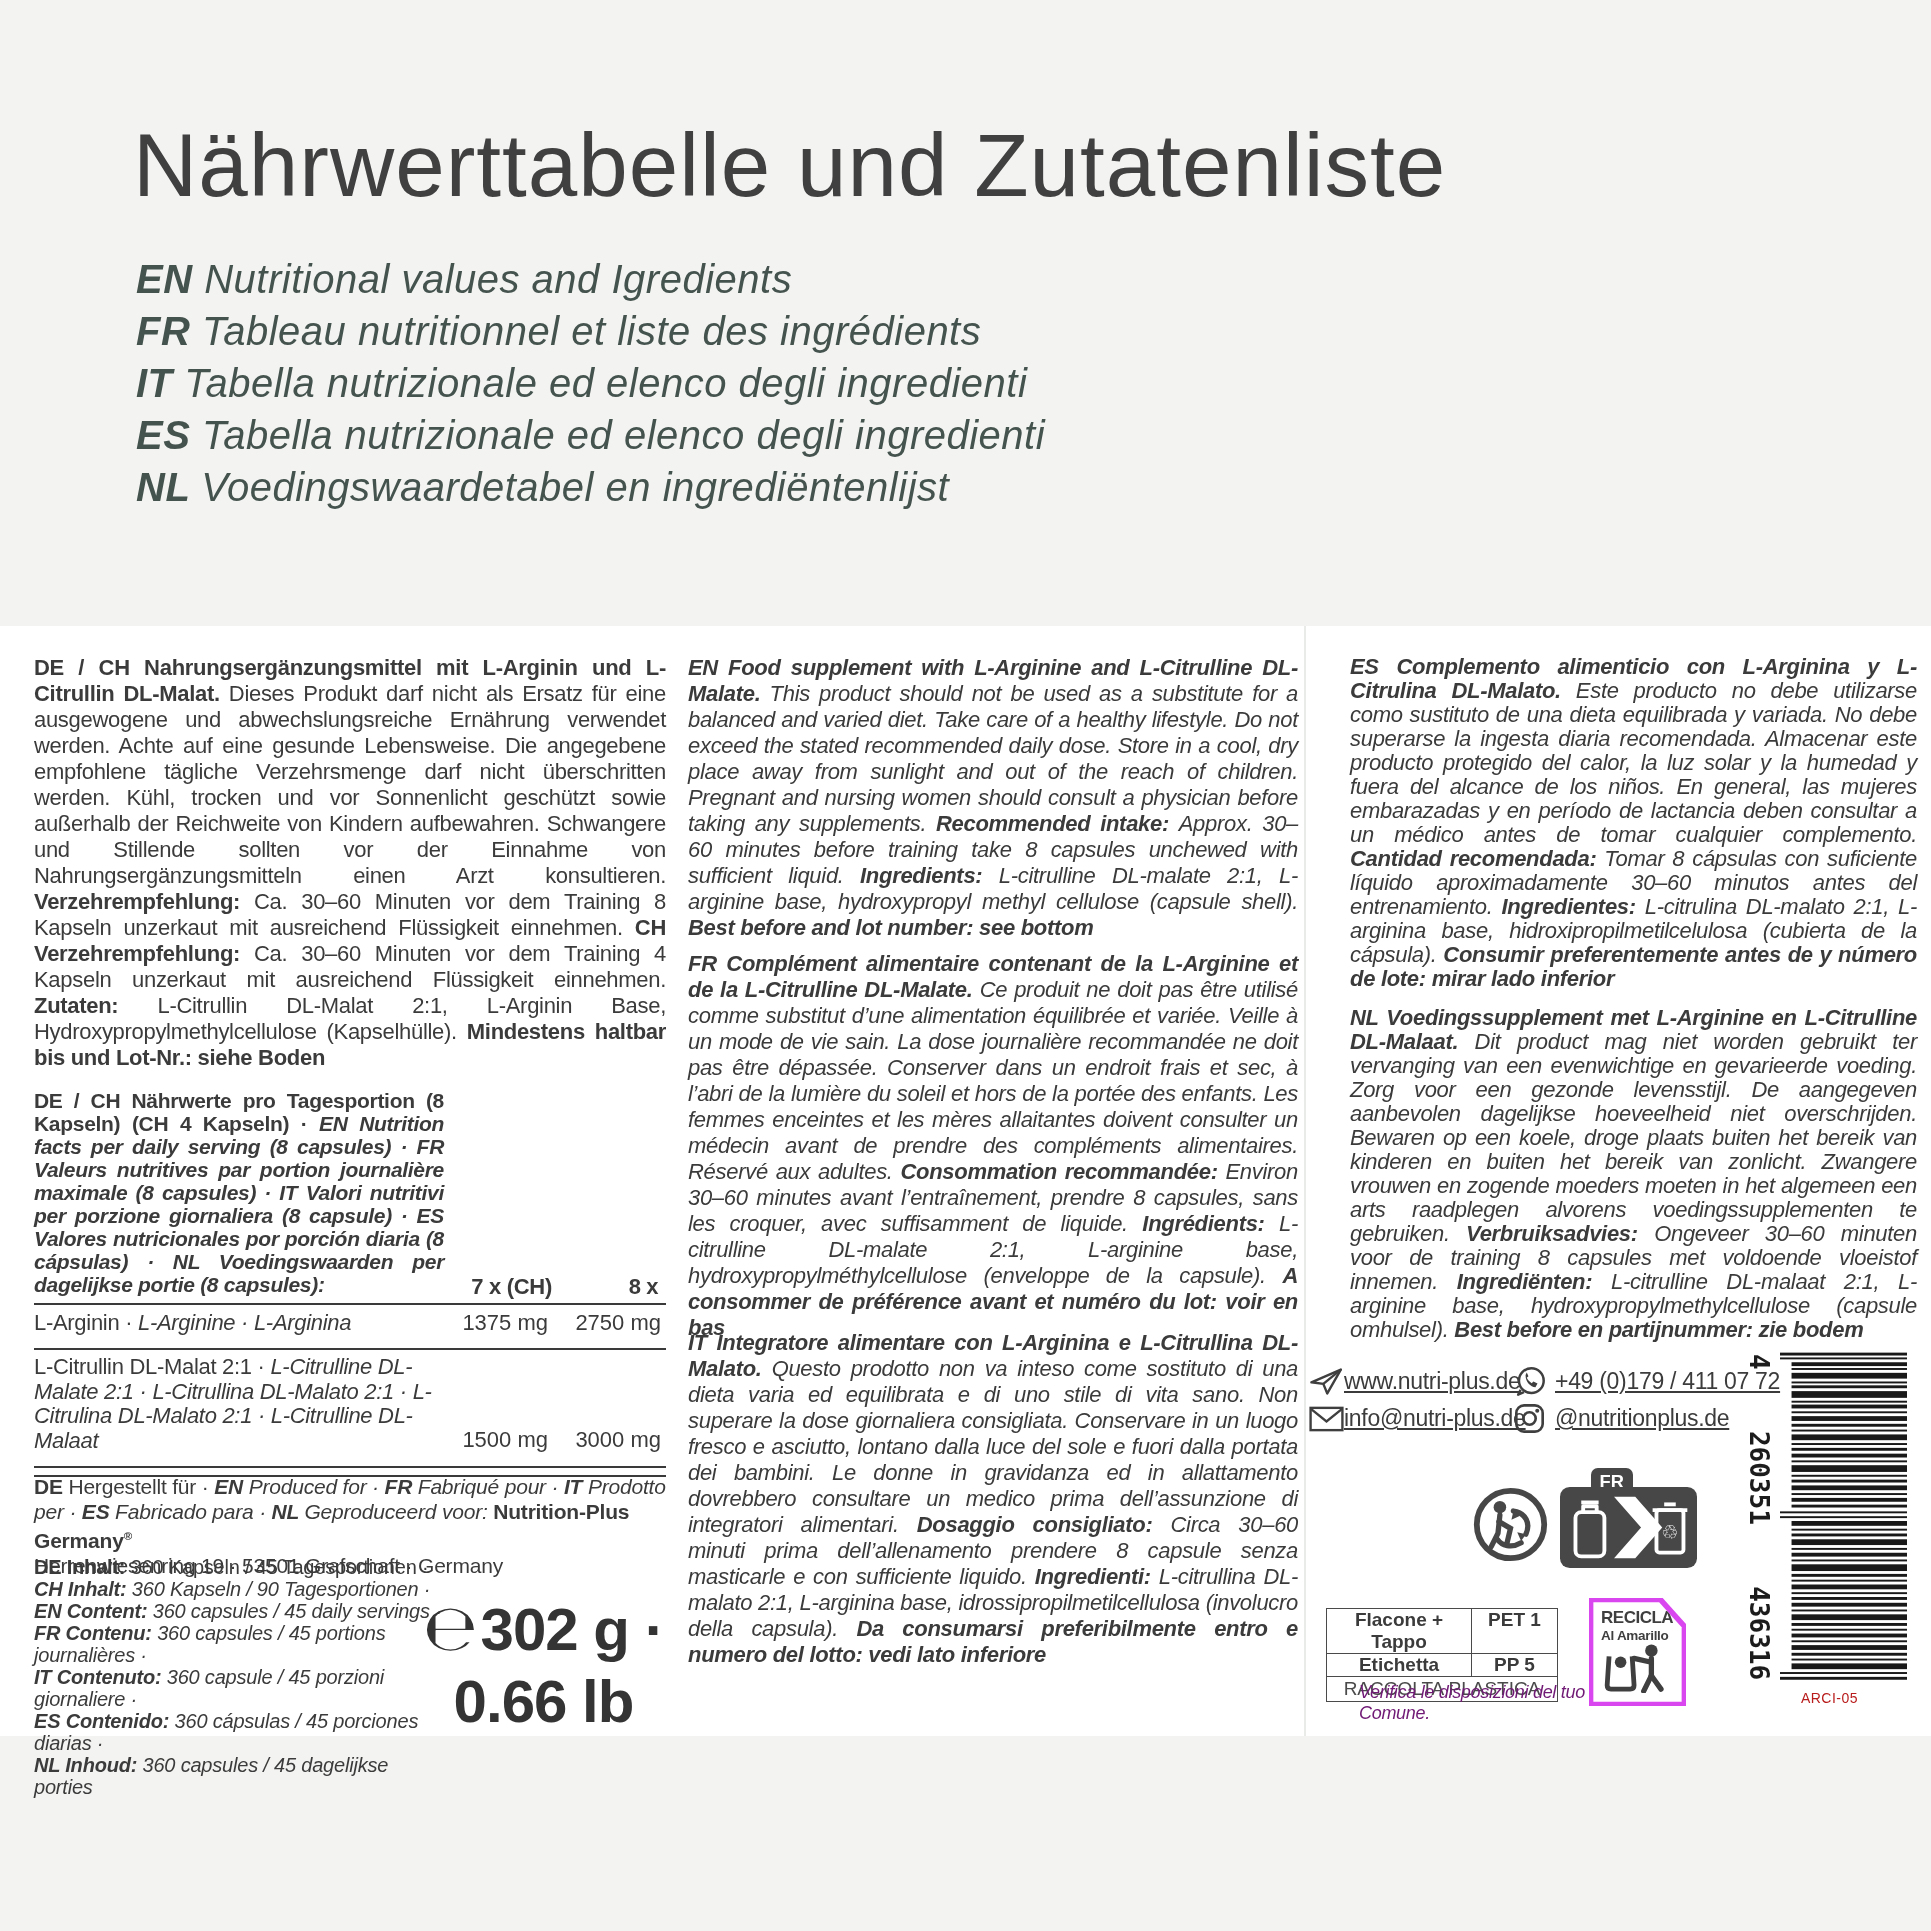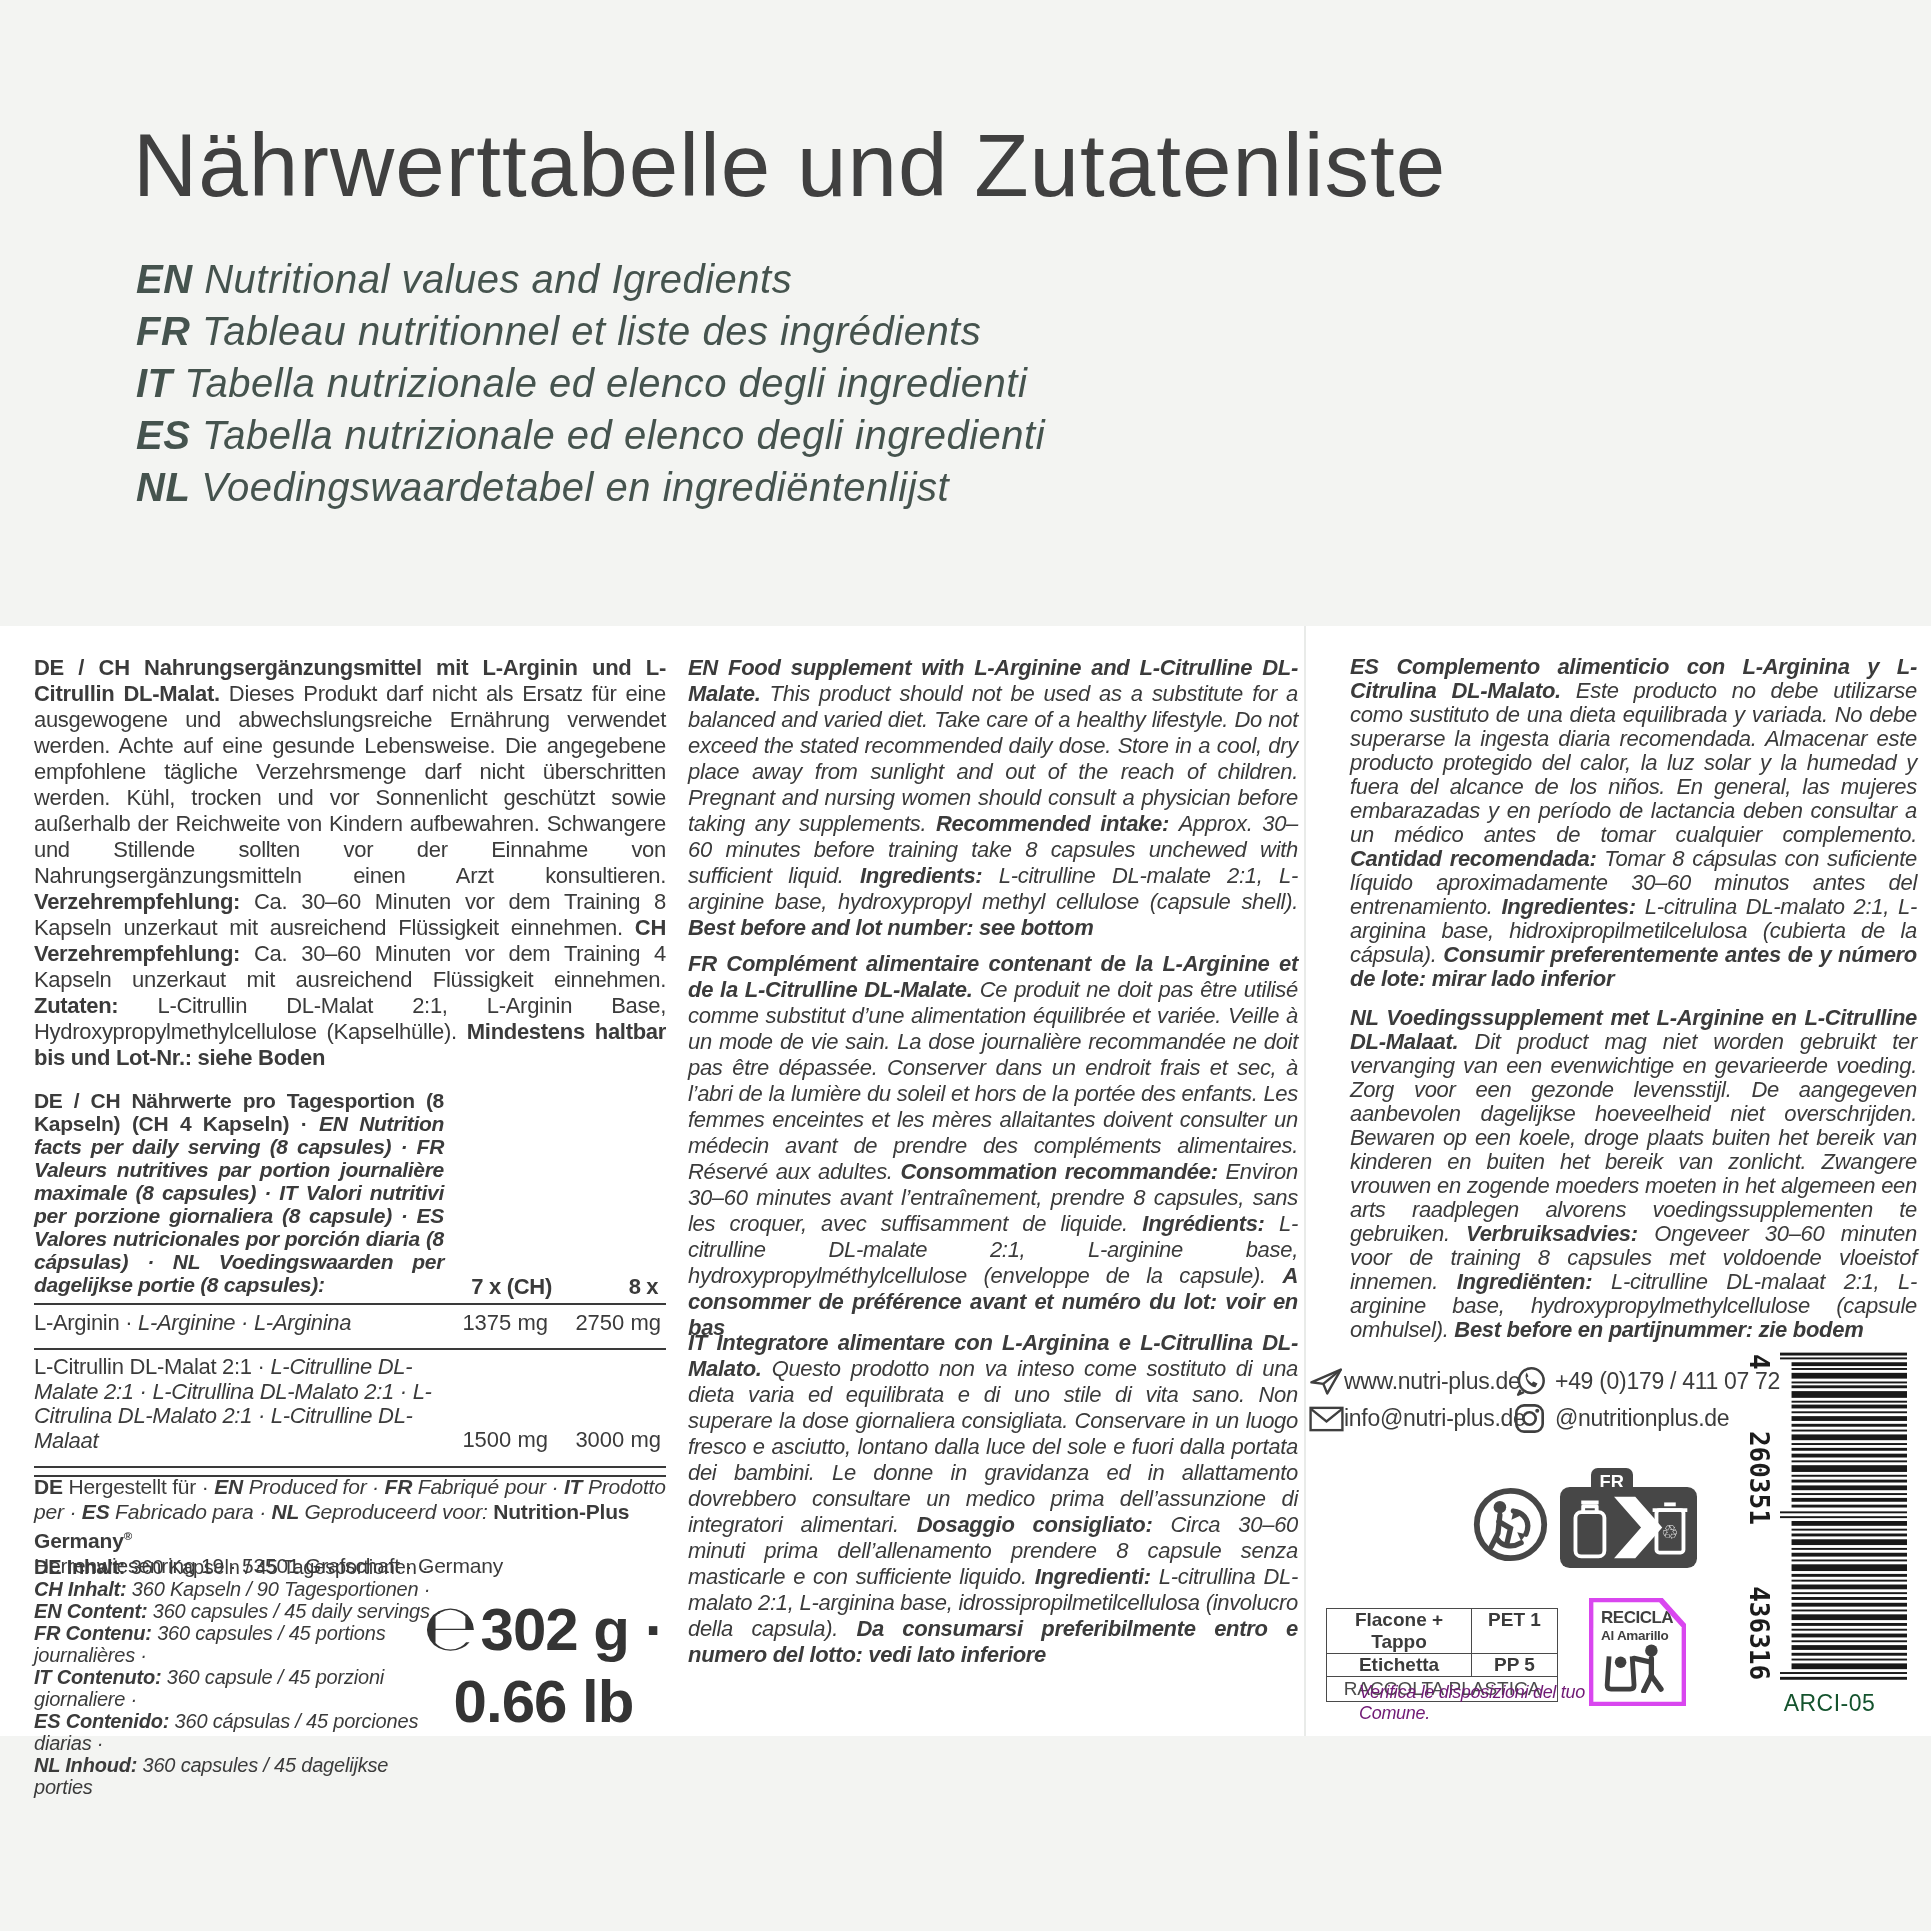--- a/index.html
+++ b/index.html
@@ -59,21 +59,21 @@
   .producer { position:absolute; left:34px; top:1475px; width:632px; font-size:21px; line-height:24.6px; letter-spacing:-0.2px; }
   .contents { position:absolute; left:34px; top:1556px; width:415px; font-size:20px; line-height:22px; letter-spacing:-0.2px; }
 
   .weight { position:absolute; left:423px; top:1591px; width:241px; color:#343434; }
   .weight .l1 { white-space:nowrap; font-size:60px; font-weight:700; letter-spacing:-1px; }
   .weight .esign { font-family:"DejaVu Sans", sans-serif; font-weight:400; font-size:64px; margin-right:3.9px; }
   .weight .l2 { font-size:60px; font-weight:700; text-align:center; letter-spacing:-1px; margin-top:1.9px; }
 
   
   .contact { position:absolute; left:1309px; top:1363px; width:608px; }
-  .crow { display:flex; align-items:center; height:37px; }
+  .crow { display:flex; align-items:center; height:37px;text-decoration:underline; }
   .citem { display:flex; align-items:center; }
   .citem.a { width:205px; }
   .citem .ic { width:41px; display:flex; justify-content:flex-start; }
   .citem span.txt { font-size:23px; letter-spacing:-0.3px; color:#3c3c3c; white-space:nowrap; }
   .ic svg { display:block; }
 
   
   .ricons { position:absolute; left:1471px; top:1468px; display:flex; align-items:flex-end; }
   .triman { margin-right:9.7px; }
   .frpicto { position:relative; width:137px; height:100px; }
@@ -108,21 +108,21 @@
   
   .barcode { position:absolute; left:1750px; top:1352px; width:159px; height:340px; }
   .bc-inner {
     position:absolute; left:0; top:0; width:338px; height:157px;
     transform:rotate(90deg) translate(0,-157px); transform-origin:top left;
   }
   .bc-digits {
     display:flex; justify-content:space-between; width:330px; padding:1.9px 1.9px 0 1.9px;
     font-family:"DejaVu Sans Mono", monospace; font-size:26px; font-weight:700; color:#1c1c1c;
   }
-  .arci { position:absolute; left:1750px; top:1690px; width:159px; text-align:center; font-size:23px; letter-spacing:0.5px; color:#14532d; }
+  .arci { position:absolute; left:1750px; top:1690px; width:159px; text-align:center; font-size:14px; letter-spacing:0.5px; color:#b91c1c; }
 </style>
 </head>
 <body>
 
 <div class="page">
 
   <div class="band"></div>
   <div class="vdiv"></div>
 
   <h1 class="title">Nährwerttabelle und Zutatenliste</h1>

